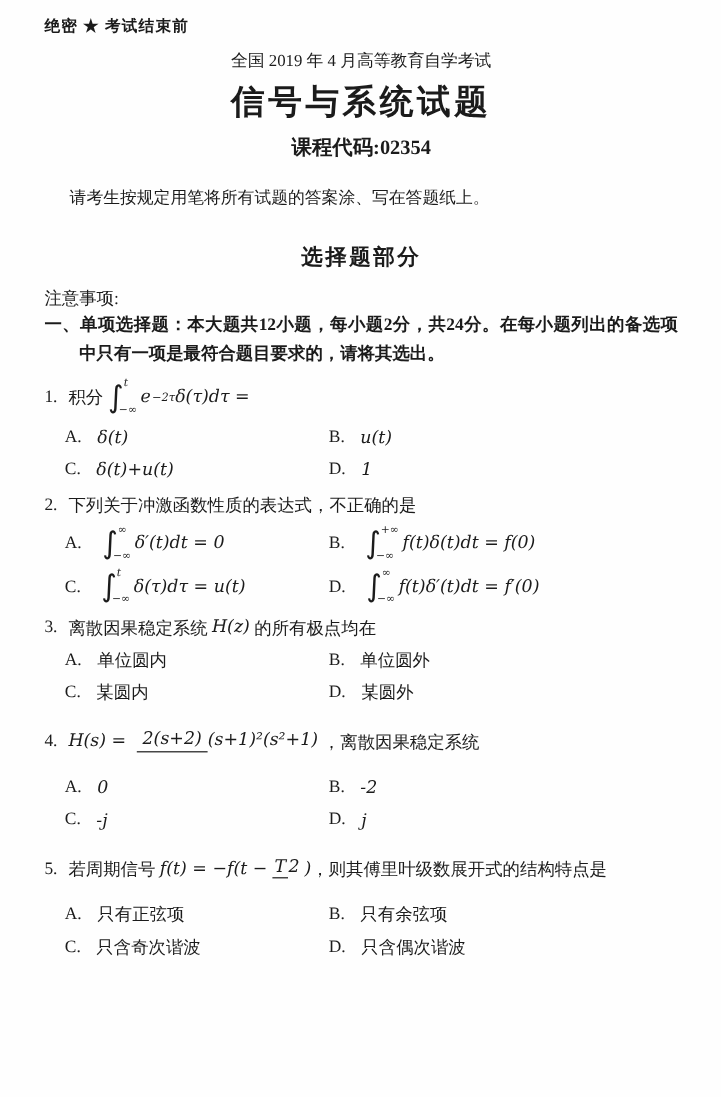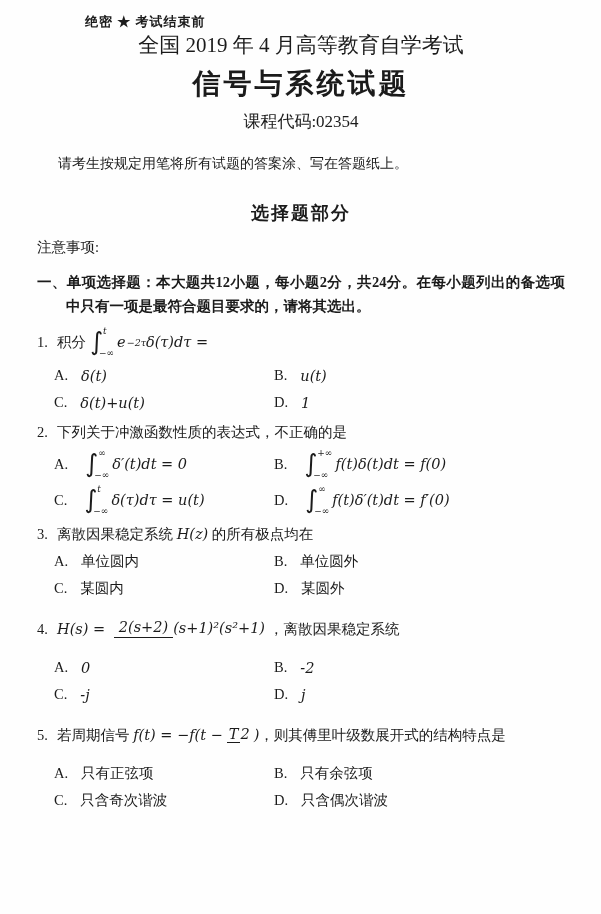--- a/index.html
+++ b/index.html
@@ -6,30 +6,30 @@
   html, body { margin: 0; padding: 0; background: #ffffff; }
   .page {
     position: relative;
     width: 601px; height: 914px;
     background: #fefefe;
     color: #1b1b1b;
     font-family: "Liberation Serif", serif;
     padding: 13px 36px 0 37px;
     overflow: hidden;
   }
-  .classification { font-size: 13px; font-weight: bold; letter-spacing: 1px; margin-left: 48px; }
-  .title1 { font-size: 21px; text-align: center; font-weight: 500; }
+  .classification { font-size: 13px; font-weight: bold; letter-spacing: 1px; }
+  .title1 { margin-top: 11px; font-size: 14px; text-align: center; font-weight: 500; }
   .title2 { margin-top: 6px; font-size: 28px; font-weight: bold; text-align: center; letter-spacing: 3px; }
-  .course { margin-top: 7px; font-size: 17px; font-weight: normal; text-align: center; }
+  .course { margin-top: 7px; font-size: 17px; font-weight: bold; text-align: center; }
   .instruction { margin-top: 22px; font-size: 14px; padding-left: 21px; }
   .section-head { margin-top: 28px; font-size: 18px; font-weight: bold; text-align: center; letter-spacing: 2px; }
   .notes { margin-top: 13px; }
   .notes-title { font-size: 14.5px; }
   .note { margin: 5px 0 0 0; font-size: 14.5px; line-height: 25px; text-indent: 2em; text-align: justify; }
-  .sec1 { margin-top: 13px; font-size: 14.5px; font-weight: bold; line-height: 24px; padding-left: 29px; text-indent: -29px; text-align: justify; }
+  .sec1 { margin-top: 1px; font-size: 14.5px; font-weight: bold; line-height: 24px; padding-left: 29px; text-indent: -29px; text-align: justify; }
 
   .questions { margin-top: 6px; font-size: 14.5px; }
   .q { margin-top: 4px; }
   .q-line { display: flex; align-items: center; min-height: 24px; }
   .q-line.tall { min-height: 36px; }
   .q-line.xtall { min-height: 46px; }
   .qnum { width: 20px; flex: 0 0 auto; }
   .cn { white-space: pre; }
   .m { font-family: "DejaVu Serif", serif; font-style: italic; white-space: pre; }
   .sup { font-size: 9.5px; font-style: italic; font-family: "DejaVu Serif", serif; vertical-align: 7px; margin-left: 1px; }

